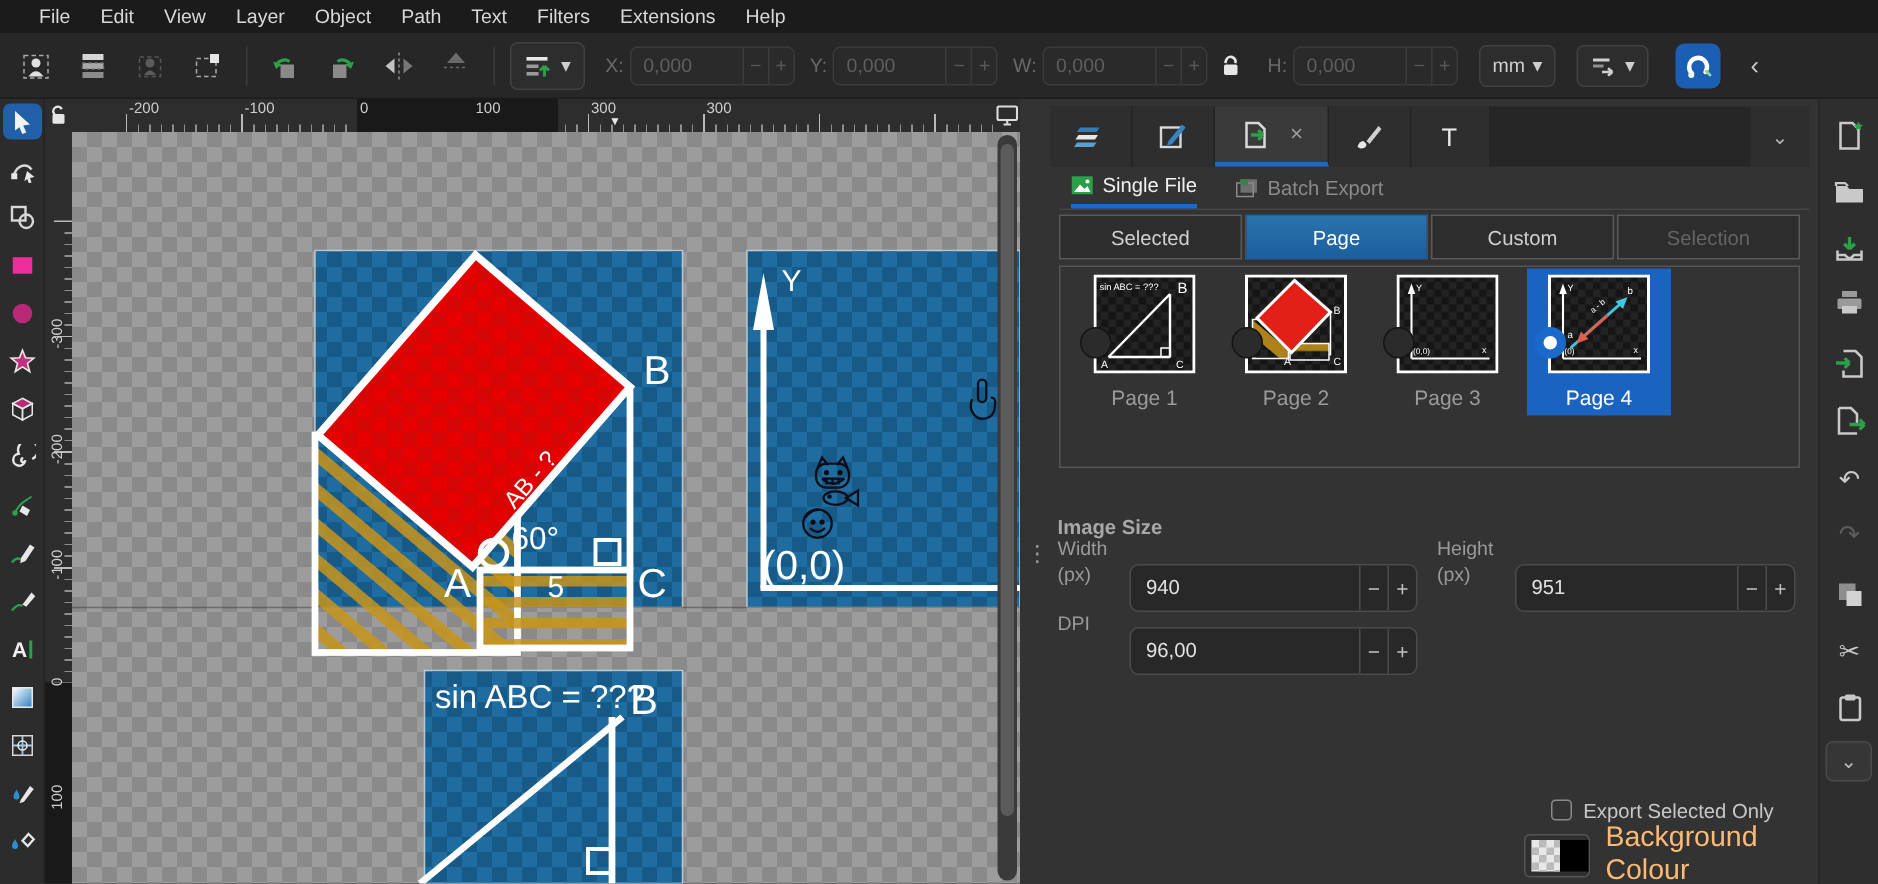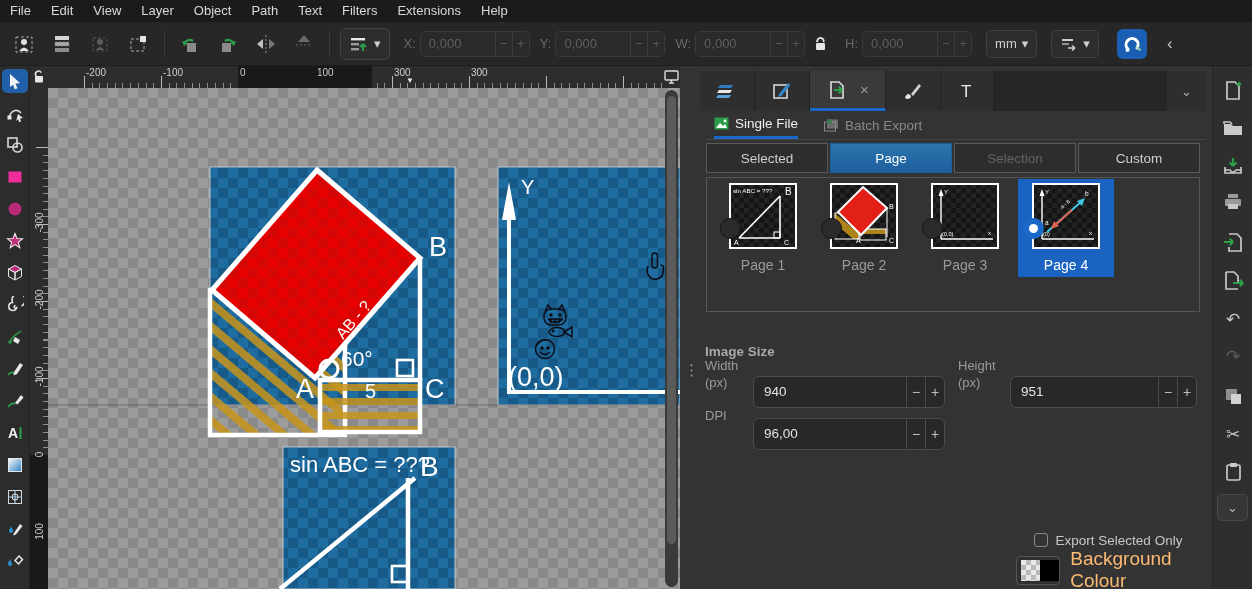--- a/index.html
+++ b/index.html
@@ -1,21 +1,21 @@
 <!DOCTYPE html>
 <html><head>
 <meta charset="utf-8">
 <style>
   * { margin:0; padding:0; box-sizing:border-box; }
   html,body { width:1252px; height:589px; overflow:hidden; background:#333; }
   body { font-family:"Liberation Sans", sans-serif; color:#ddd; font-size:13px; }
   #app { position:absolute; inset:0; width:1252px; height:589px; background:#333; }
 
   
-  #menubar { position:absolute; left:0; top:0; right:0; height:22px; background:#1b1b1b; display:flex; align-items:center; padding-left:0; }
+  #menubar { position:absolute; left:0; top:0; right:0; height:22px; background:#1b1b1b; display:flex; align-items:center; padding-left:16px; }
   .menu-item { padding:0 10px; height:22px; line-height:22px; color:#d8d8d8; font-size:13px; cursor:default; }
 
   
   #cmdbar { position:absolute; left:0; top:22px; right:0; height:44px; background:#272727; border-bottom:1px solid #1d1d1d; display:flex; align-items:center; padding:0 6px; }
   .tbtn { width:26px; height:26px; margin:0 6px; display:flex; align-items:center; justify-content:center; border-radius:4px; }
   .tsep { width:1px; height:26px; background:#3b3b3b; margin:0 6px; }
   .spinlabel { color:#6a6a6a; margin:0 4px 0 10px; }
   .spin { display:flex; align-items:stretch; height:26px; background:#2a2a2a; border:1px solid #3a3a3a; border-radius:5px; overflow:hidden; }
   .spin .spin-val { width:74px; padding:0 8px; line-height:24px; color:#5f5f5f; }
   .spin .spin-btn { width:17px; text-align:center; line-height:24px; color:#585858; border-left:1px solid #3a3a3a; }
@@ -538,22 +538,22 @@
               <rect x="0.5" y="3" width="11" height="9" fill="none" stroke="#8a8a8a"></rect>
               <rect x="3" y="0.5" width="5" height="4" fill="#3f7d4f"></rect>
             </svg>
           <span class="ft-label">Batch Export</span>
         </span>
       </div>
 
       <div id="modebtns">
         <span class="modebtn">Selected</span>
         <span class="modebtn active">Page</span>
+        <span class="modebtn">Custom</span>
         <span class="modebtn dim">Selection</span>
-        <span class="modebtn">Custom</span>
       </div>
 
       <div id="thumbframe">
 
         <div class="pagecell" style="left:8px">
           <div class="thumbwrap">
             <svg width="68" height="66" viewBox="0 0 68 66">
               <defs>
                   <pattern id="dk1" width="10" height="10" patternUnits="userSpaceOnUse">
                     <rect width="10" height="10" fill="#151515"></rect>

